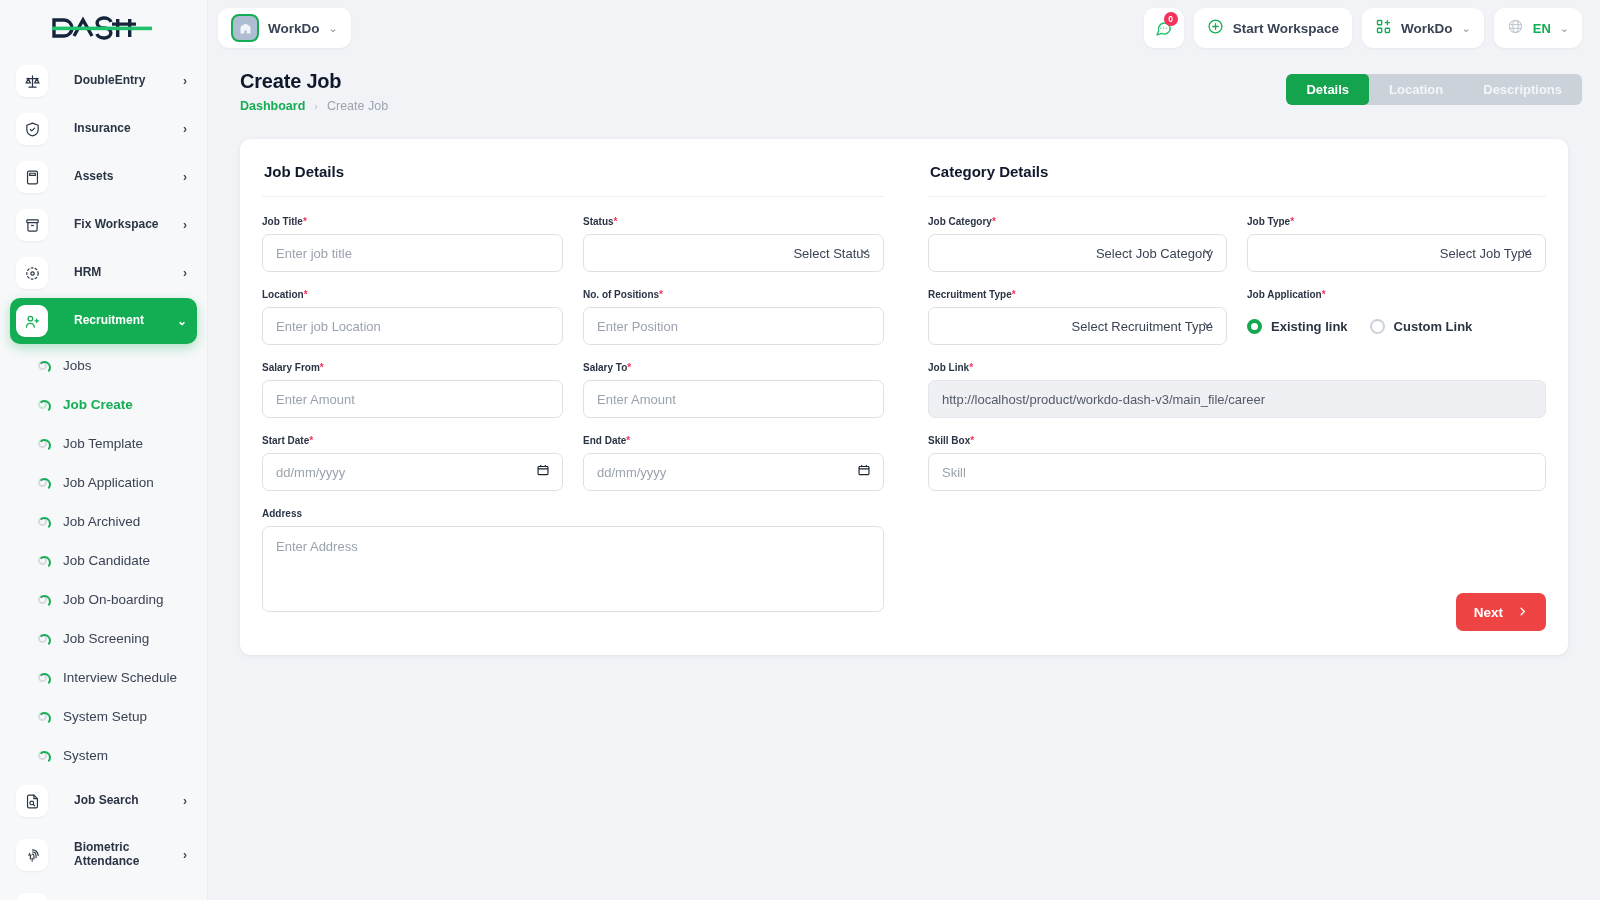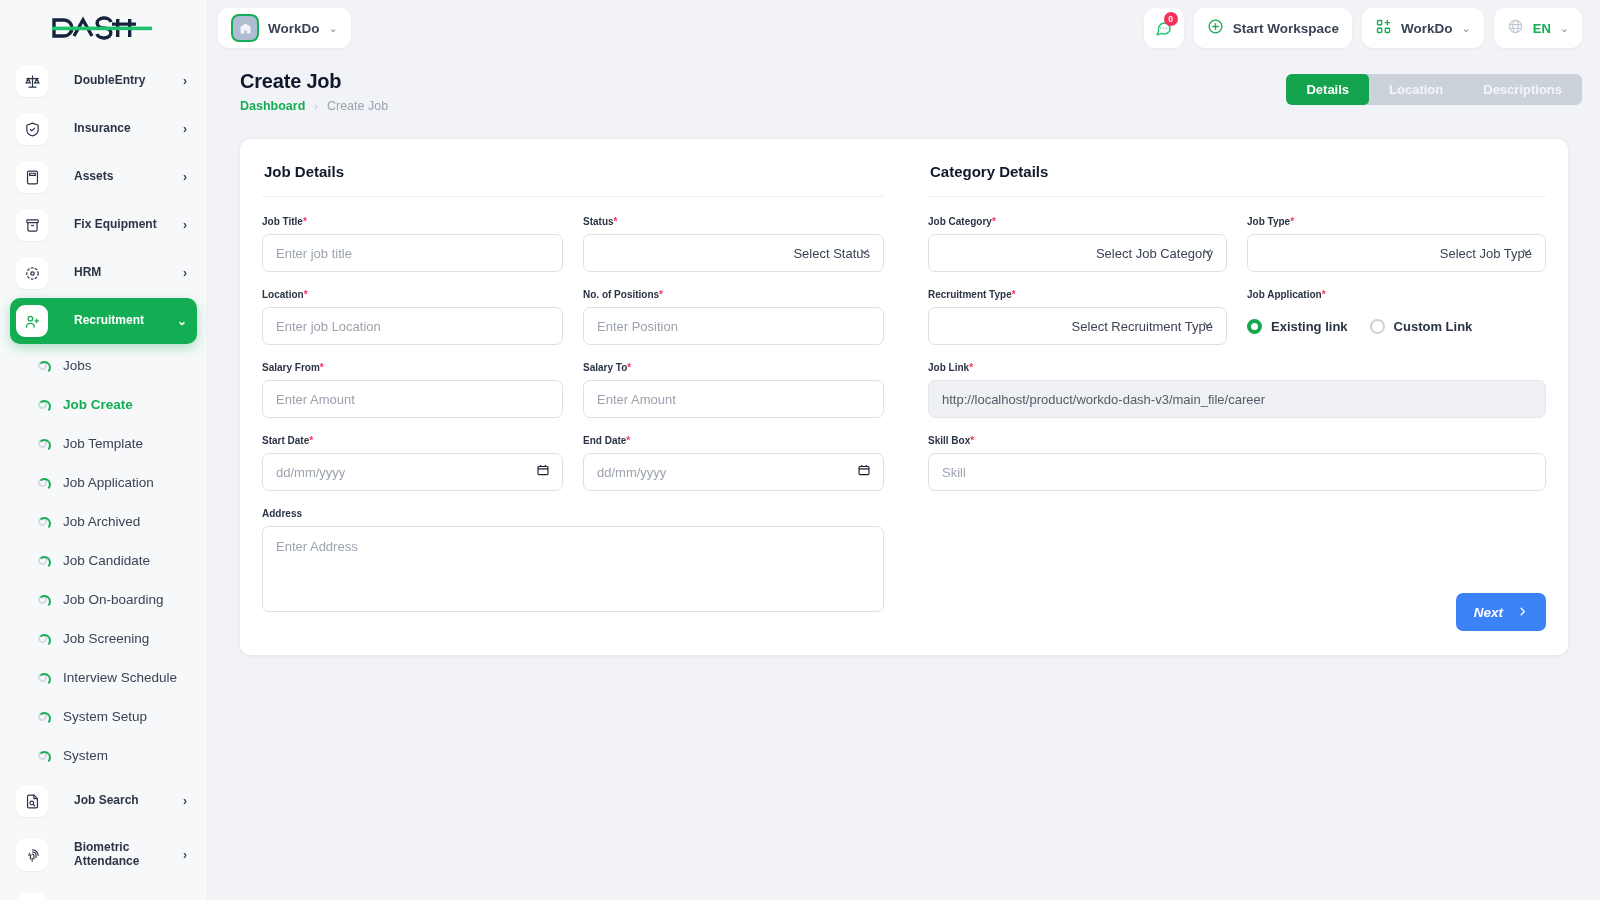--- a/index.html
+++ b/index.html
@@ -179,25 +179,24 @@
     width:15px; height:15px; border-radius:50%;
     border:2px solid #ccd2da; background:#fff;
   }
   .radio.sel .rdot {
     border:4px solid #16a84f; background:#fff;
   }
   .rlbl { font-size:13px; color:#2b3445; font-weight:700; }
 
   #card-footer { margin-top: 6px; display:flex; justify-content:flex-end; }
   #next-btn {
-    background:#3b82f6; color:#fff; border:none; border-radius:7px;
+    background:#ef4444; color:#fff; border:none; border-radius:7px;
     height:38px; padding: 0 18px; font-size:13.5px; font-weight:600;
     display:flex; align-items:center; gap:14px; cursor:pointer;
     font-family:"Liberation Sans", sans-serif;
-    font-style:italic;
   }
   .footer-wrap { padding: 0 32px; }
 </style>
 </head>
 <body>
 
 <aside id="sidebar">
   <div id="brand">
     <span class="logo-wrap">
       <svg width="100" height="26" viewBox="0 0 100 26">
@@ -248,21 +247,21 @@
     </div>
 
     <div class="nav-item">
       <span class="nav-ico">
         <svg width="17" height="17" viewBox="0 0 24 24" fill="none" stroke="#2b3445" stroke-width="1.7" stroke-linejoin="round">
             <rect x="4" y="4" width="16" height="4" rx="1"></rect>
             <path d="M5.5 8v10a2 2 0 0 0 2 2h9a2 2 0 0 0 2-2V8"></path>
             <path d="M10 12h4"></path>
           </svg>
       </span>
-      <span class="nav-label">Fix Equipment</span>
+      <span class="nav-label">Fix Workspace</span>
       <span class="nav-chev">›</span>
     </div>
 
     <div class="nav-item">
       <span class="nav-ico">
         <svg width="17" height="17" viewBox="0 0 24 24" fill="none" stroke="#2b3445" stroke-width="1.7" stroke-linecap="round">
             <circle cx="12" cy="12" r="8" stroke-dasharray="2.6 3.2"></circle>
             <circle cx="12" cy="12" r="2.4"></circle>
           </svg>
       </span>

